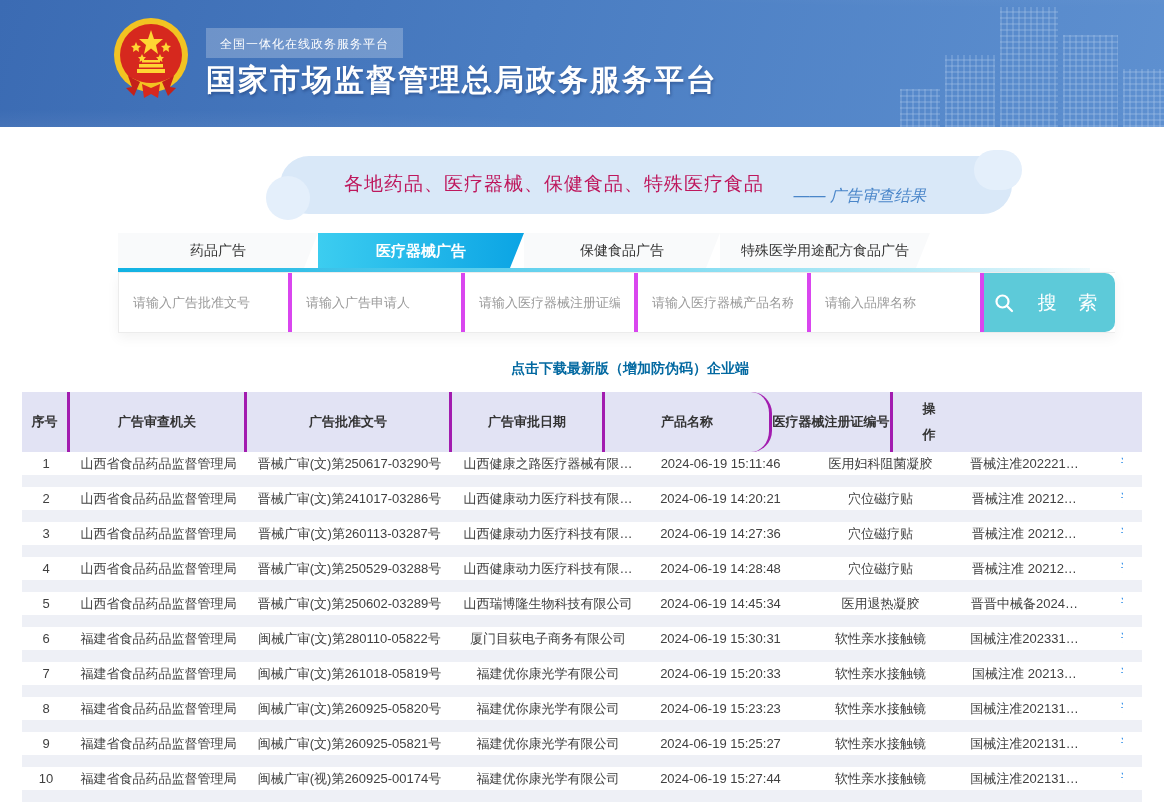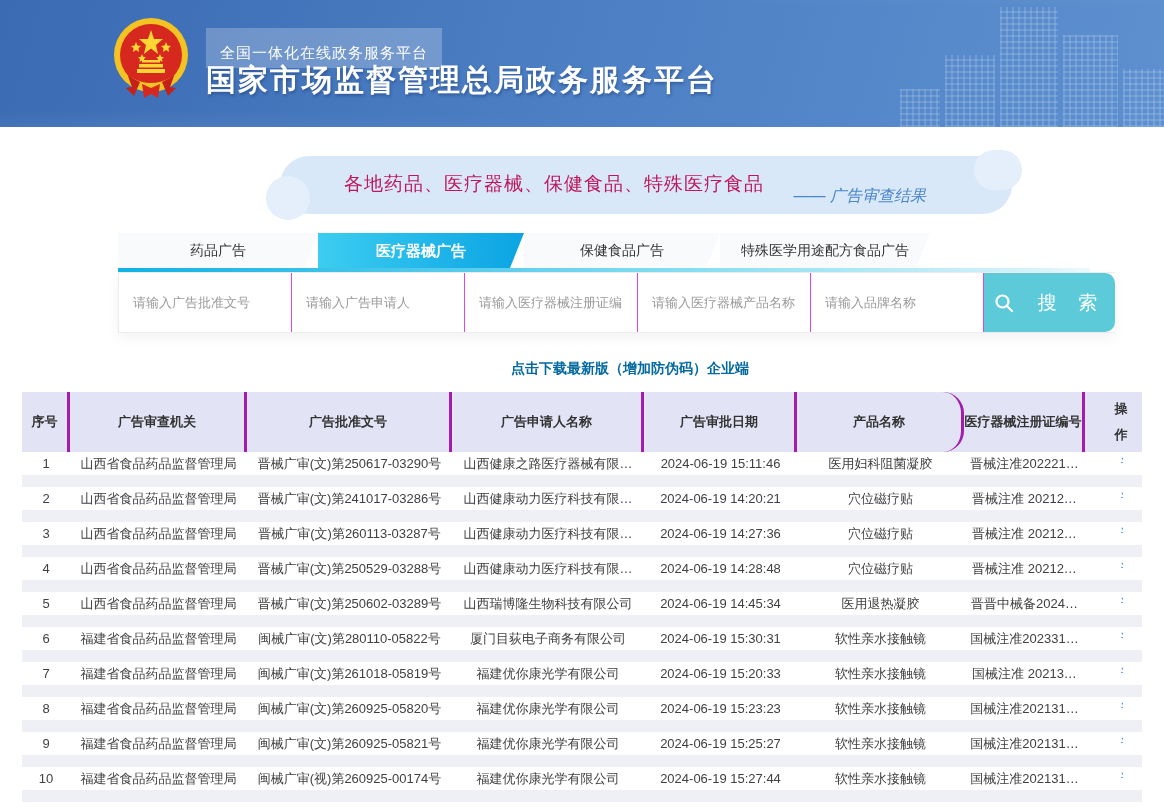--- a/index.html
+++ b/index.html
@@ -27,21 +27,21 @@
   .b1{ left:900px; width:40px; height:38px; }
   .b2{ left:945px; width:50px; height:72px; }
   .b3{ left:1000px; width:58px; height:120px; }
   .b4{ left:1063px; width:55px; height:92px; }
   .b5{ left:1123px; width:41px; height:58px; }
 
   .emblem{ position:absolute; left:112px; top:16px; width:78px; height:84px; }
   .hdr-badge{
     position:absolute; left:206px; top:28px;
     background:rgba(255,255,255,.24); color:#fff;
-    font-size:15px; padding:16px 14px 5px; letter-spacing:1px;
+    font-size:12px; padding:8px 14px 5px; letter-spacing:1px;
   }
   .hdr-title{
     position:absolute; left:206px; top:60px;
     color:#fff; font-size:30px; font-weight:bold; letter-spacing:2px;
     text-shadow:1px 2px 3px rgba(10,30,80,.35);
   }
 
   
   .banner{
     position:relative; margin:29px 0 0 280px; width:732px; height:58px;
@@ -75,21 +75,21 @@
     background:linear-gradient(90deg,#12b3e4,#7fdcf2 55%,#d9f4fb 95%,#eefafd);
   }
 
   
   .search-bar{
     margin-left:118px; width:997px; height:61px; display:flex;
     background:#fff; border:1px solid #ececec; border-right:none;
     box-shadow:0 5px 12px rgba(0,0,0,.05); box-sizing:border-box;
   }
   .search-bar input{
-    width:173px; height:100%; border:none; border-right:1px solid #d946ef;
+    width:173px; height:100%; border:none; border-right:4px solid #d946ef;
     padding:0 14px; font-size:13px; color:#333; box-sizing:border-box; outline:none;
     font-family:"Liberation Sans","DejaVu Sans",sans-serif;
   }
   .search-bar input::placeholder{ color:#9a9a9a; }
   .search-btn{
     flex:1; background:#5dcad9; color:#fff; font-size:19px; letter-spacing:8px;
     border:none; border-radius:0 10px 10px 0; cursor:pointer;
     display:flex; align-items:center; justify-content:center; gap:24px;
     font-family:"Liberation Sans","DejaVu Sans",sans-serif;
   }
@@ -186,21 +186,20 @@
 
   <div class="download-wrap">
     <a class="download-link">点击下载最新版（增加防伪码）企业端</a>
   </div>
 
   <div class="adv-table">
     <div class="t-head">
       <div class="th c0">序号</div>
       <div class="th c1">广告审查机关</div>
       <div class="th c2">广告批准文号</div>
-      <div class="th c3">广告申请人名称</div>
       <div class="th c4">广告审批日期</div>
       <div class="th c5">产品名称</div>
       <div class="th c6">医疗器械注册证编号</div>
       <div class="th c7">操作</div>
     </div>
     <div>
   <div class="t-row">
     <div class="td c0">1</div>
     <div class="td c1">山西省食品药品监督管理局</div>
     <div class="td c2">晋械广审(文)第250617-03290号</div>

